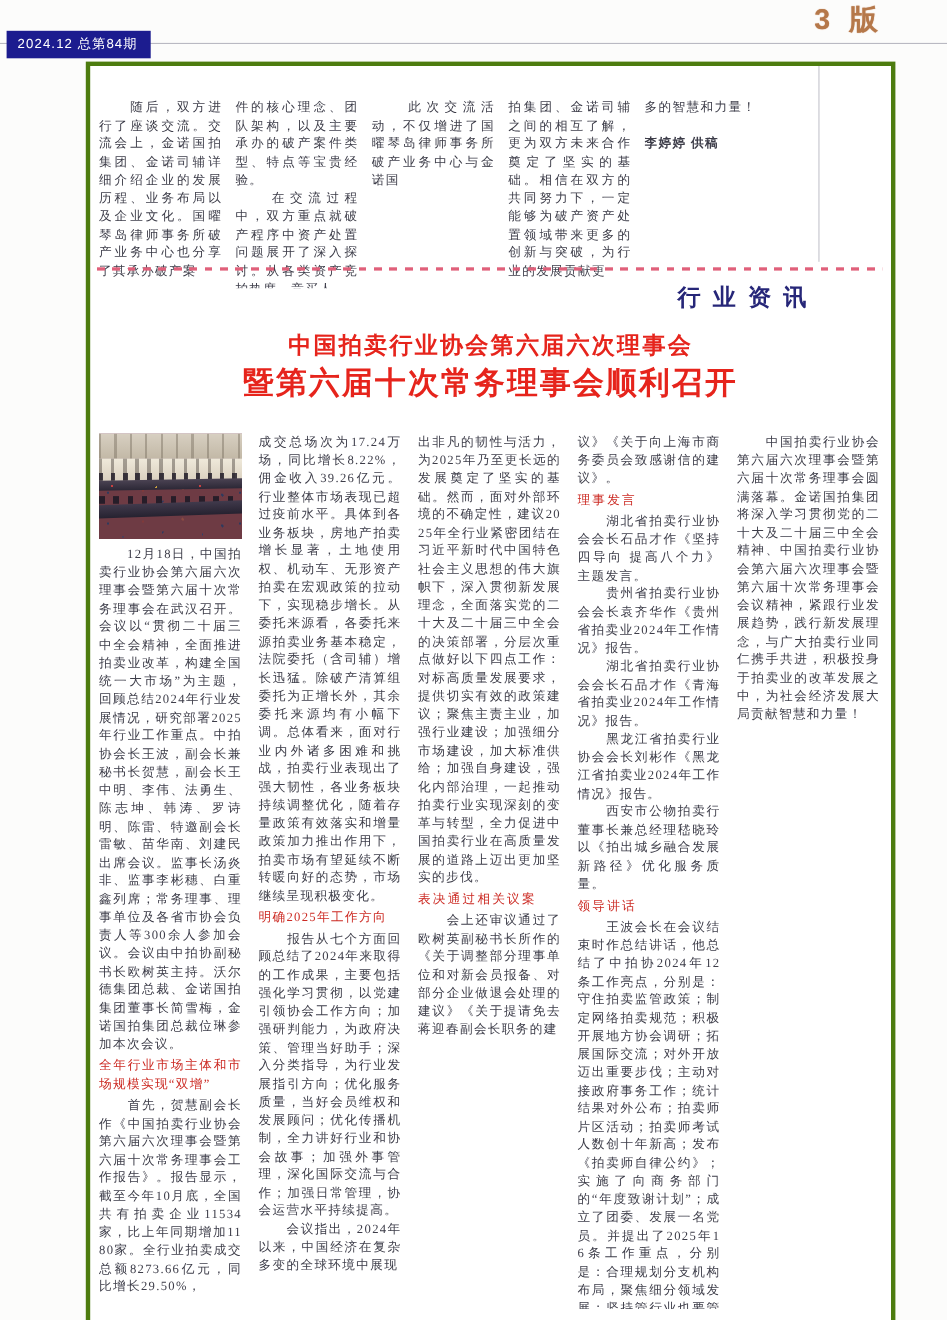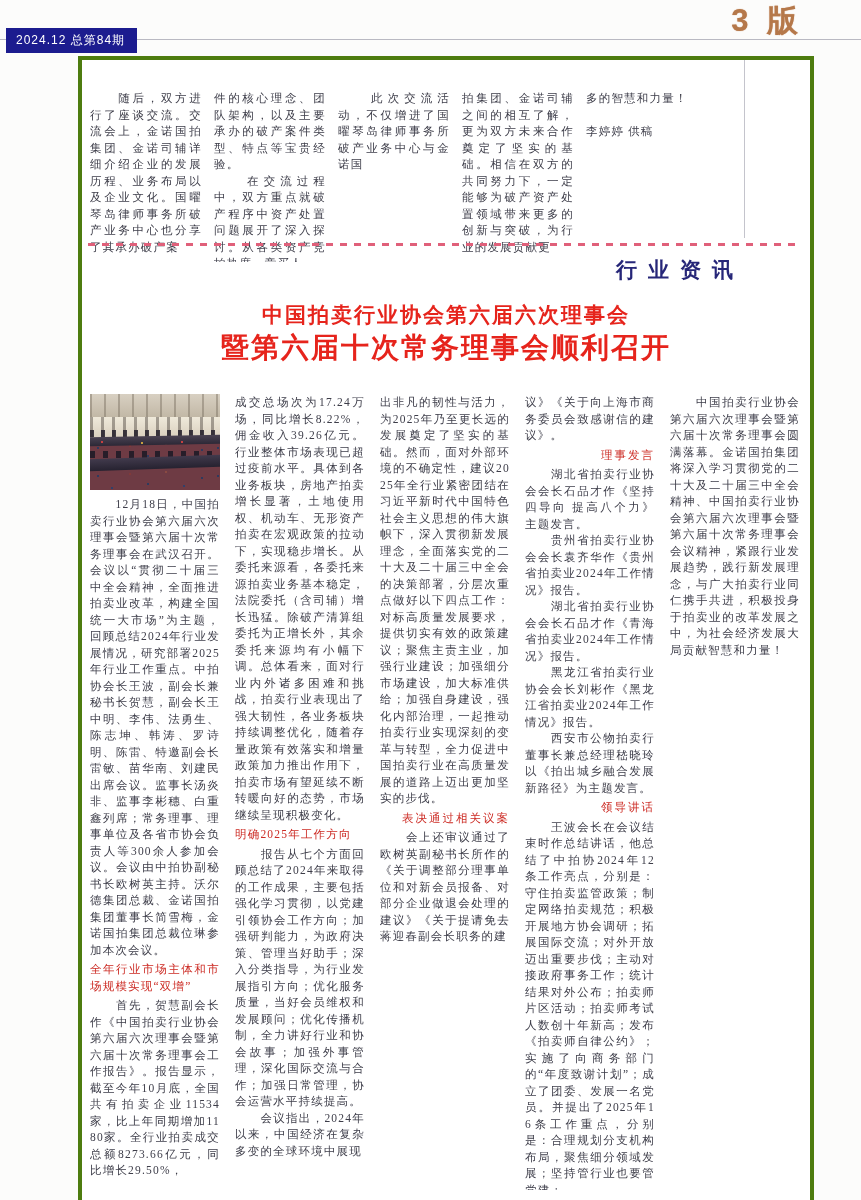--- a/index.html
+++ b/index.html
@@ -11,39 +11,39 @@
   
   .toprule{position:absolute;left:0;top:39px;width:861px;height:1px;background:#b9b9c2;}
   .issue-badge{
     position:absolute;left:6px;top:28px;background:#1c1c8f;color:#fff;
     font-family:"Liberation Sans","DejaVu Sans",sans-serif;font-size:12px;
     padding:4px 12px 4px 10px;letter-spacing:1px;white-space:nowrap;
   }
   .page-no{
     position:absolute;right:58px;top:0px;color:#b5784a;
     font-family:"Liberation Sans","DejaVu Sans",sans-serif;font-weight:bold;
-    font-size:31px;letter-spacing:5px;text-shadow:0 0 1px #c8906a;
+    font-size:26px;letter-spacing:5px;text-shadow:0 0 1px #c8906a;
   }
   
   .frame{
     position:absolute;left:78px;top:56px;width:728px;height:1144px;
     border:4px solid #4d7c0f;background:#fff;
   }
   
   .top-cols{
     position:absolute;left:8px;top:30px;width:612px;height:172px;
     display:flex;gap:12px;overflow:hidden;
   }
   .tcol{width:112px;flex:0 0 112px;overflow:hidden;}
   .top-divider{position:absolute;left:662px;top:0px;width:1px;height:178px;background:#c4c4cc;}
   .tcol p, .bcol p{
     margin:0;font-size:11.5px;line-height:16.5px;text-align:justify;
     text-justify:inter-character;letter-spacing:1.2px;word-break:break-all;
   }
-  .byline{margin-top:16px !important;text-align:right;padding-right:2px;}
+  .byline{margin-top:16px !important;text-align:right;padding-right:2px;font-weight:bold;}
   
   .dash-sep{
     position:absolute;left:6px;top:183px;width:714px;height:3px;
     background:repeating-linear-gradient(90deg,#e0607a 0 7px,transparent 7px 14px);
   }
   .section-label{
     position:absolute;right:66px;top:196px;color:#262678;font-weight:bold;
     font-size:21px;letter-spacing:11px;font-family:"Liberation Serif","DejaVu Serif",serif;text-align:center;
   }
   
@@ -53,21 +53,21 @@
     font-weight:bold;
   }
   .headline .l1{font-size:21px;line-height:33px;letter-spacing:2px;}
   .headline .l2{font-size:28px;line-height:33px;letter-spacing:2px;}
   
   .body-cols{
     position:absolute;left:8px;top:334px;width:712px;height:796px;
     display:flex;gap:15px;overflow:hidden;
   }
   .bcol{width:130px;flex:0 0 130px;overflow:hidden;}
-  .bcol p.hc{color:#cc2b24;text-align:right;letter-spacing:2px;margin:3px 0;}
+  .bcol p.hc{color:#cc2b24;text-align:left;letter-spacing:2px;margin:3px 0;}
   .bcol p.hj{color:#cc2b24;margin:3px 0;}
   
   .photo{
     position:relative;width:130px;height:96px;margin:0 0 6px 0;overflow:hidden;
     background:#7a4049;
   }
   .ph-ceiling{position:absolute;left:0;top:0;width:100%;height:24%;
     background:linear-gradient(#d8d0c2,#c2b8a6) ,#ccc;
     background-blend-mode:normal;}
   .ph-ceiling:after{content:"";position:absolute;inset:0;
@@ -169,21 +169,21 @@
         <p class="hc">表决通过相关议案</p>
         <p class="p">　　会上还审议通过了欧树英副秘书长所作的《关于调整部分理事单位和对新会员报备、对部分企业做退会处理的建议》《关于提请免去蒋迎春副会长职务的建</p>
       </div>
       <div class="bcol">
         <p class="p">议》《关于向上海市商务委员会致感谢信的建议》。</p>
         <p class="hc">理事发言</p>
         <p class="p">　　湖北省拍卖行业协会会长石品才作《坚持四导向 提高八个力》主题发言。</p>
         <p class="p">　　贵州省拍卖行业协会会长袁齐华作《贵州省拍卖业2024年工作情况》报告。</p>
         <p class="p">　　湖北省拍卖行业协会会长石品才作《青海省拍卖业2024年工作情况》报告。</p>
         <p class="p">　　黑龙江省拍卖行业协会会长刘彬作《黑龙江省拍卖业2024年工作情况》报告。</p>
-        <p class="p">　　西安市公物拍卖行董事长兼总经理嵇晓玲以《拍出城乡融合发展新路径》为主题发言。</p>
+        <p class="p">　　西安市公物拍卖行董事长兼总经理嵇晓玲以《拍出城乡融合发展新路径》优化服务质量。</p>
         <p class="hc">领导讲话</p>
         <p class="p">　　王波会长在会议结束时作总结讲话，他总结了中拍协2024年12条工作亮点，分别是：守住拍卖监管政策；制定网络拍卖规范；积极开展地方协会调研；拓展国际交流；对外开放迈出重要步伐；主动对接政府事务工作；统计结果对外公布；拍卖师片区活动；拍卖师考试人数创十年新高；发布《拍卖师自律公约》；实施了向商务部门的“年度致谢计划”；成立了团委、发展一名党员。并提出了2025年16条工作重点，分别是：合理规划分支机构布局，聚焦细分领域发展；坚持管行业也要管党建；</p>
       </div>
       <div class="bcol">
         <p class="p">　　中国拍卖行业协会第六届六次理事会暨第六届十次常务理事会圆满落幕。金诺国拍集团将深入学习贯彻党的二十大及二十届三中全会精神、中国拍卖行业协会第六届六次理事会暨第六届十次常务理事会会议精神，紧跟行业发展趋势，践行新发展理念，与广大拍卖行业同仁携手共进，积极投身于拍卖业的改革发展之中，为社会经济发展大局贡献智慧和力量！</p>
       </div>
     </div>
 </div>
 
 </body></html>

